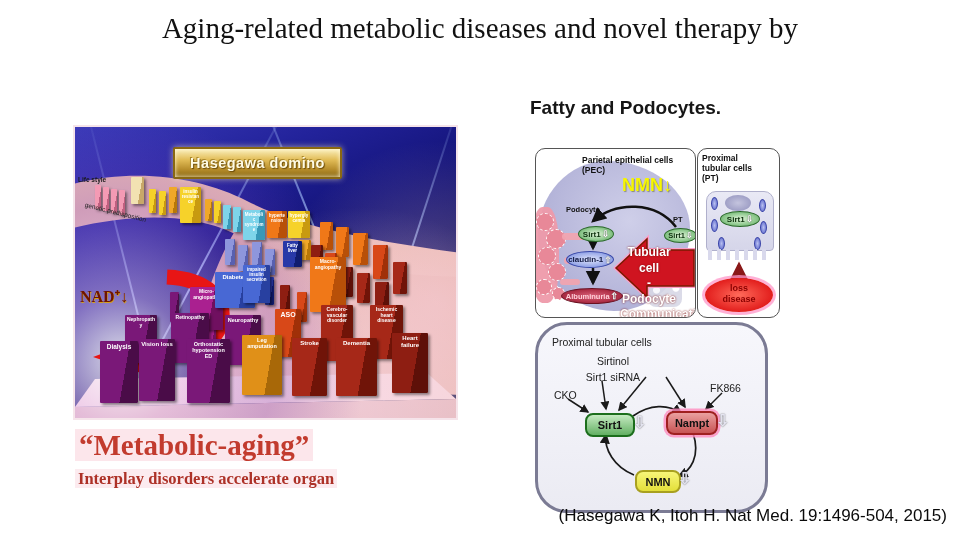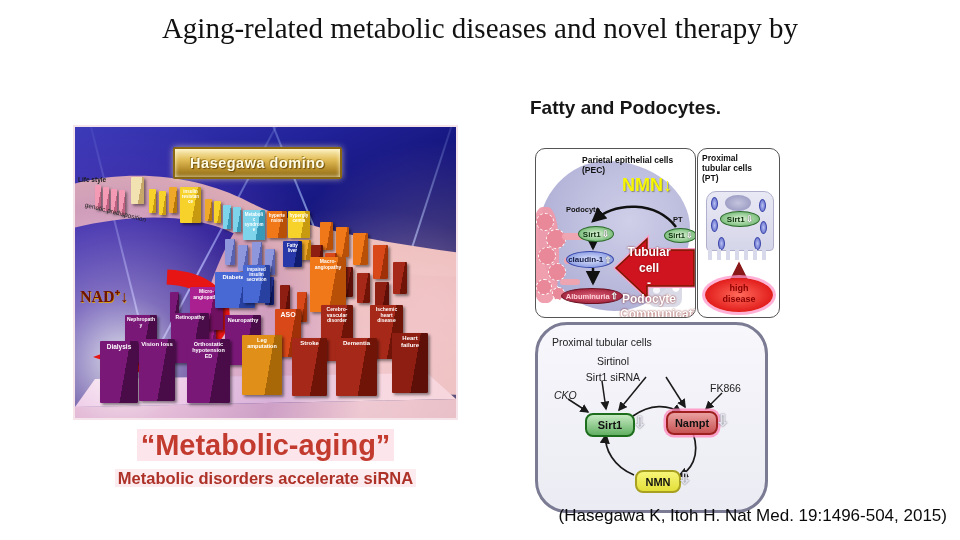--- a/index.html
+++ b/index.html
@@ -47,21 +47,21 @@
     background:linear-gradient(180deg,#fbf0bc 0%,#e2bd58 38%,#b88e2c 72%,#8a6812 100%);
     box-shadow:0 0 6px rgba(255,240,180,.6), inset 0 0 4px #fff8d8;
     display:flex;align-items:center;justify-content:center;}
   .banner span{font-size:14.5px;font-weight:bold;letter-spacing:.5px;color:#fffbe4;
     text-shadow:1px 1px 1px #6a4a08,-1px -1px 0 #a8862a;}
   .lifestyle{position:absolute;left:3px;top:49px;font-size:6.5px;font-weight:600;color:#1a1a1a;}
   .genetic{position:absolute;left:11px;top:74px;font-size:6.5px;color:#222;transform:rotate(14deg);transform-origin:left top;}
   .nad-label{position:absolute;left:5px;top:158px;font-family:"Liberation Serif",serif;
     font-size:16px;font-weight:bold;color:#6e1300;text-shadow:.5px .5px 0 #d4a017;}
   
-  .caption{position:absolute;left:75px;top:430px;width:381px;text-align:center;}
+  .caption{position:absolute;left:75px;top:430px;width:381px;text-align:left;font-family:Liberation Serif, serif;}
   .cap-title{font-size:29px;font-weight:bold;color:#c23b2e;line-height:1.1;}
   .cap-title span{background:rgba(250,216,224,.65);padding:0 4px;}
   .cap-sub{margin-top:5px;font-size:16.5px;font-weight:bold;color:#ad3127;line-height:1.4;}
   .cap-sub div span{background:rgba(250,216,224,.5);padding:0 3px;}
   
   .ip-title{position:absolute;left:530px;top:95px;font-size:19px;font-weight:bold;color:#161616;line-height:1.35;}
   .panel{position:absolute;background:#fff;border:1.5px solid #555;border-radius:10px;overflow:hidden;}
   .pec-panel{left:535px;top:148px;width:159px;height:168px;}
   .pt-panel{left:697px;top:148px;width:81px;height:168px;}
   .pec-blob{position:absolute;left:2px;top:12px;width:152px;height:150px;
@@ -105,21 +105,21 @@
   .hg-ellipse{position:absolute;left:7px;top:129px;width:68px;height:34px;border-radius:50%;
     background:radial-gradient(#ff6a5a 0%,#e01818 75%);box-shadow:0 0 0 3px rgba(255,150,200,.75);
     text-align:center;font-size:9px;font-weight:bold;color:#8a0000;line-height:1.2;padding-top:5px;box-sizing:border-box;}
   
   .pw-panel{position:absolute;left:535px;top:322px;width:227px;height:185px;
     border:3px solid #7b7b94;border-radius:32px;background:linear-gradient(#f7f7fc,#ebebf3);}
   .pw-label{position:absolute;font-size:10.5px;color:#222;line-height:1.55;}
   .pw-cell-label{left:14px;top:9px;}
   .pw-stimuli{left:106px;top:6px;}
   .pw-inh{left:44px;top:28px;width:62px;text-align:center;}
-  .pw-cko{left:16px;top:62px;font-style:italic;}
+  .pw-cko{left:16px;top:62px;}
   .pw-fk{left:172px;top:55px;}
   .pw-box{position:absolute;display:flex;align-items:center;justify-content:center;
     font-size:11px;font-weight:bold;color:#111;border-radius:8px;}
   .box-sirt1{left:47px;top:88px;width:46px;height:20px;border:2px solid #1c6e1c;
     background:linear-gradient(#c6eac2,#63b063);}
   .box-nampt{left:128px;top:86px;width:48px;height:20px;border:2px solid #a02020;
     background:linear-gradient(#eaa0a0,#c85454);box-shadow:0 0 0 2.5px rgba(255,140,190,.8);}
   .box-nmn{left:97px;top:145px;width:42px;height:19px;border:2px solid #a8a020;
     background:linear-gradient(#f7f578,#e3df3a);}
   .hollow{position:absolute;font-size:16px;font-weight:bold;color:#e4e4f0;text-shadow:0 0 1.5px #555;}
@@ -261,21 +261,21 @@
       <span>Hasegawa domino</span>
     </div>
     <div class="lifestyle">Life style</div>
     <div class="genetic">genetic predisposition</div>
     <div class="nad-label">NAD⁺↓</div>
   </div>
 
   <div class="caption">
     <div class="cap-title"><span>“Metabolic-aging”</span></div>
     <div class="cap-sub">
-      <div><span>Metabolic disorders accelerate siRNA</span></div>
+      <div><span>Interplay disorders accelerate organ</span></div>
     </div>
   </div>
 
   <div class="ip-title">
     <div>Fatty and Podocytes.</div>
   </div>
 
   <div class="panel pec-panel">
     <div class="pec-blob"></div>
     <div class="tuft-base"></div>
@@ -354,21 +354,21 @@
     <div class="teeth"></div>
     <svg class="pw-arrows" width="81" height="168" viewBox="0 0 81 168">
       <defs>
         <marker id="ah2" markerWidth="7" markerHeight="7" refX="5" refY="3" orient="auto">
           <path d="M0,0 L6,3 L0,6 Z" fill="#8a1818"></path>
         </marker>
       </defs>
       <path d="M 41,128 L 41,116" fill="none" stroke="#8a1818" stroke-width="3.5" marker-end="url(#ah2)"></path>
     </svg>
     <div class="hg-ellipse">
-      <div>high</div>
+      <div>loss</div>
       <div>disease</div>
     </div>
   </div>
 
   <div class="pw-panel">
     <svg class="pw-arrows" width="227" height="185" viewBox="0 0 227 185">
       <defs>
         <marker id="ah3" markerWidth="7" markerHeight="7" refX="5" refY="3" orient="auto">
           <path d="M0,0 L6,3 L0,6 Z" fill="#1a1a1a"></path>
         </marker>

